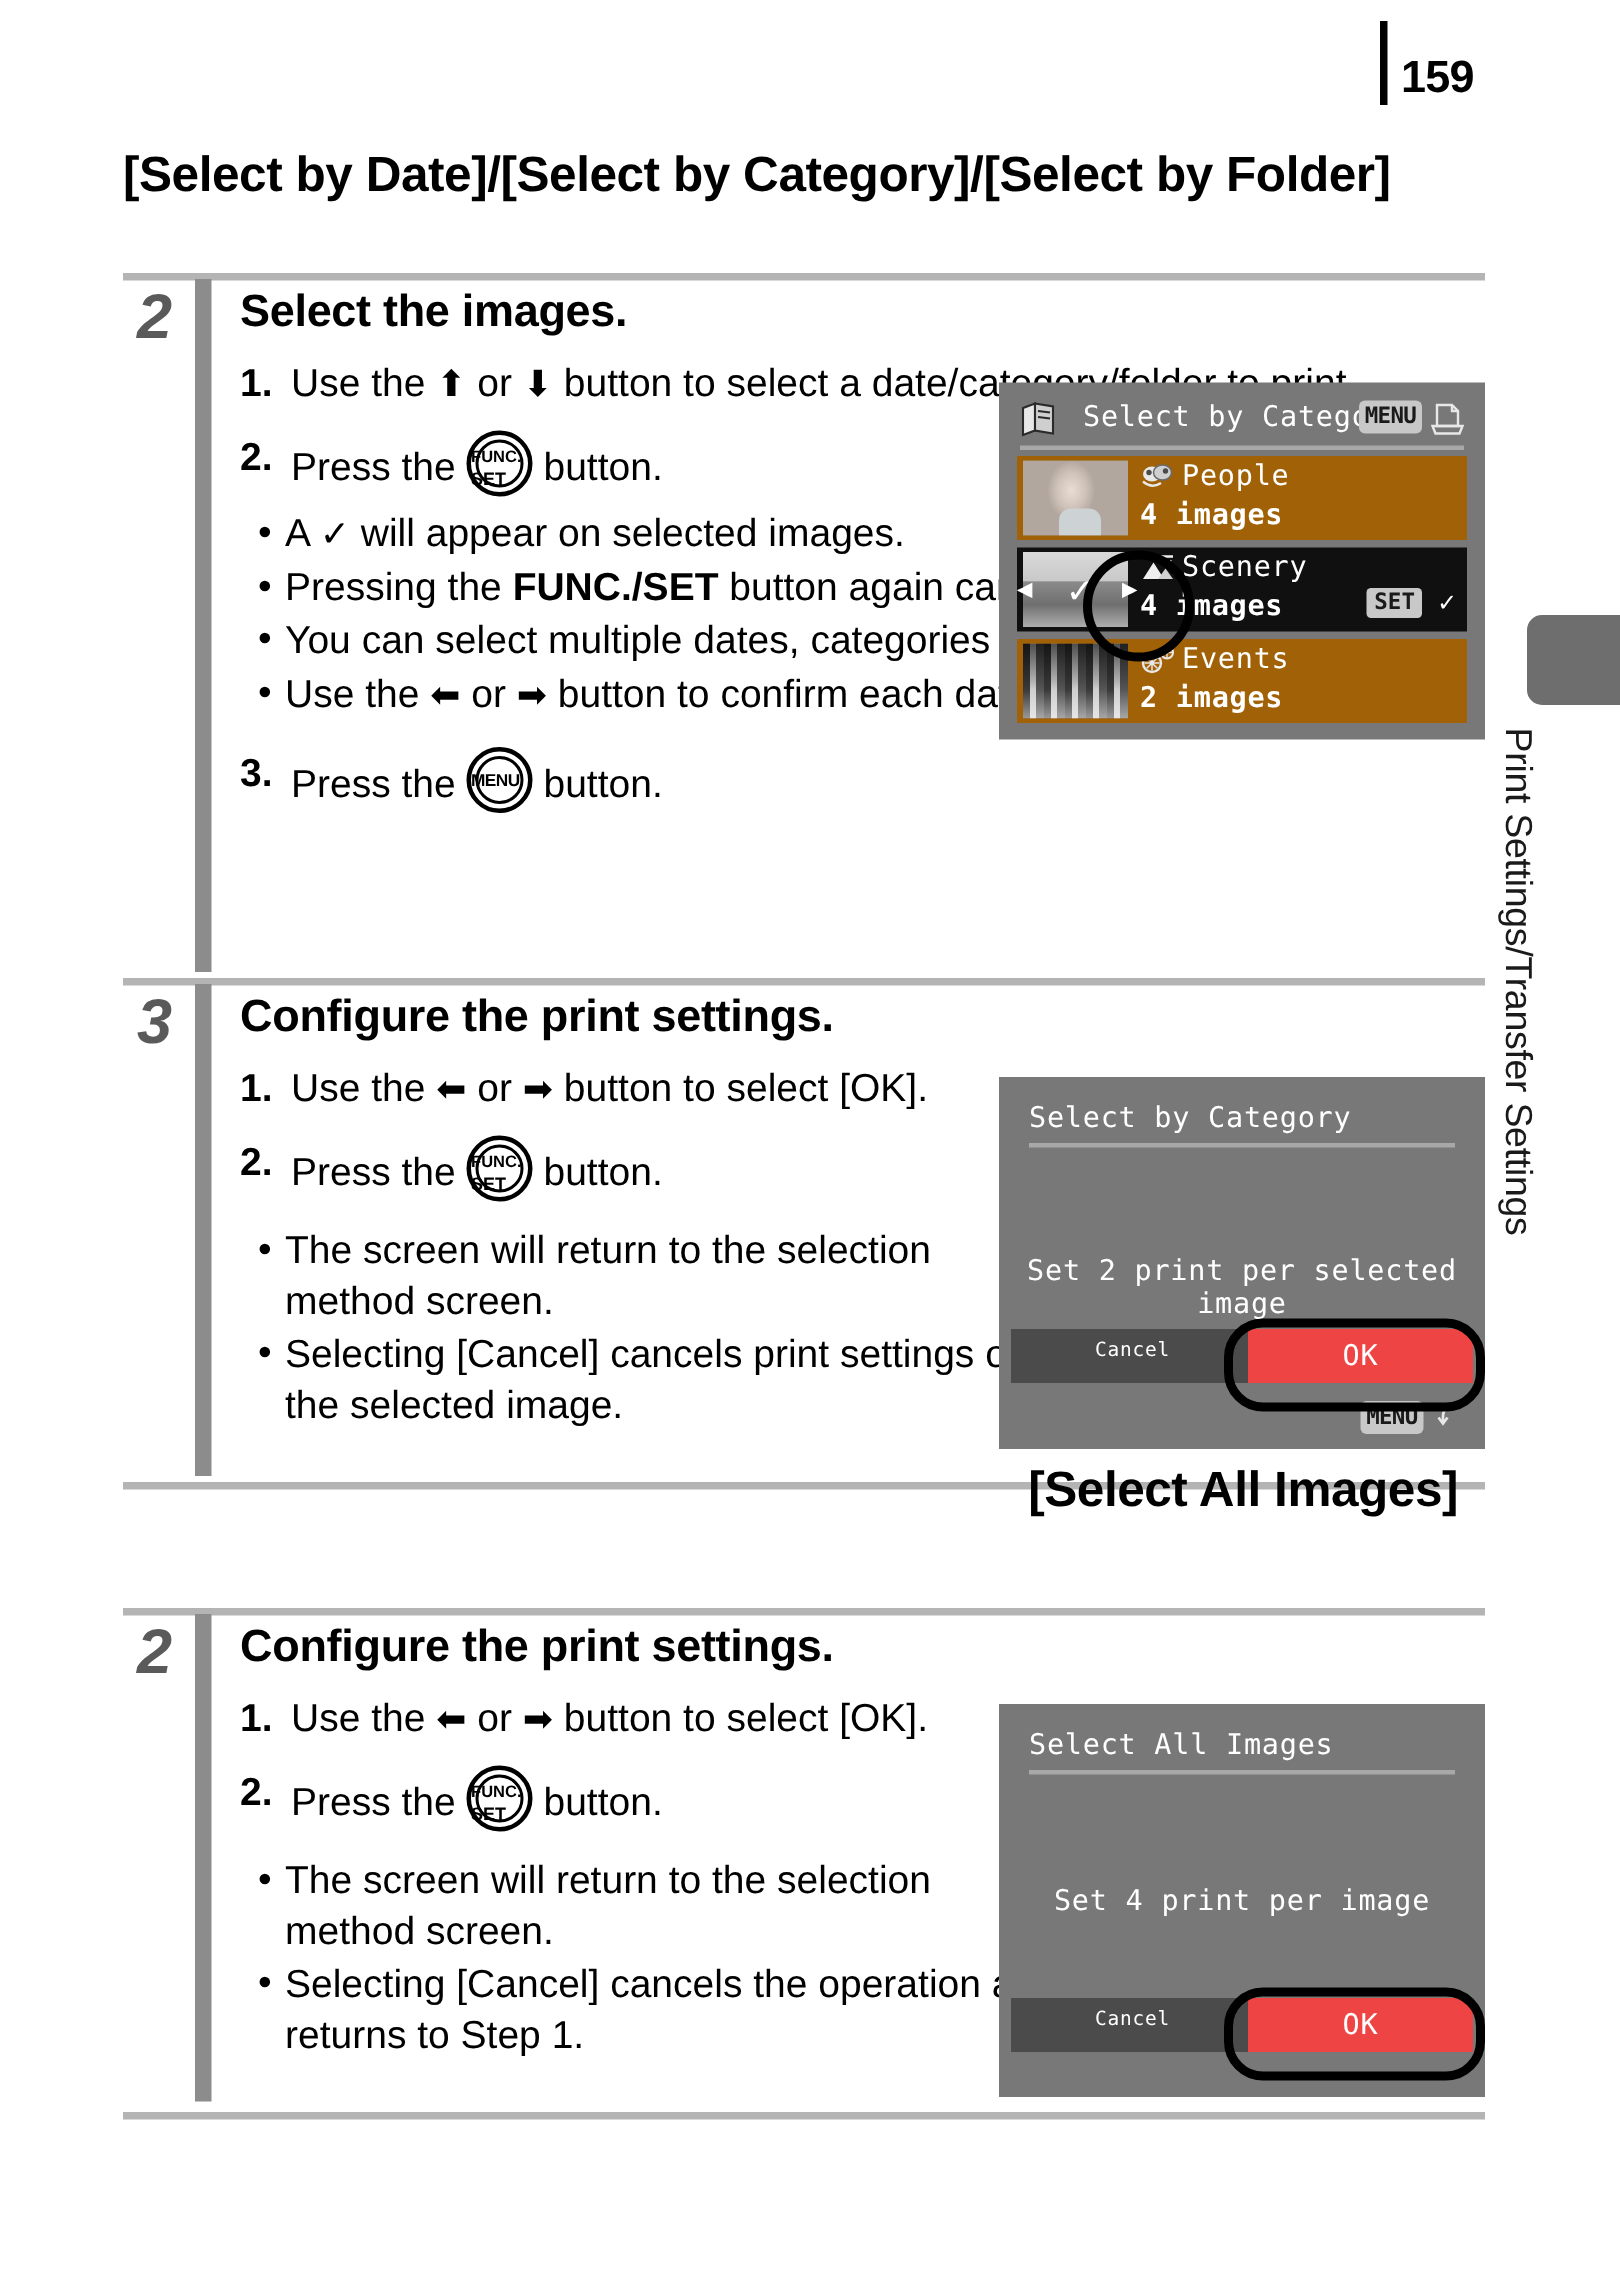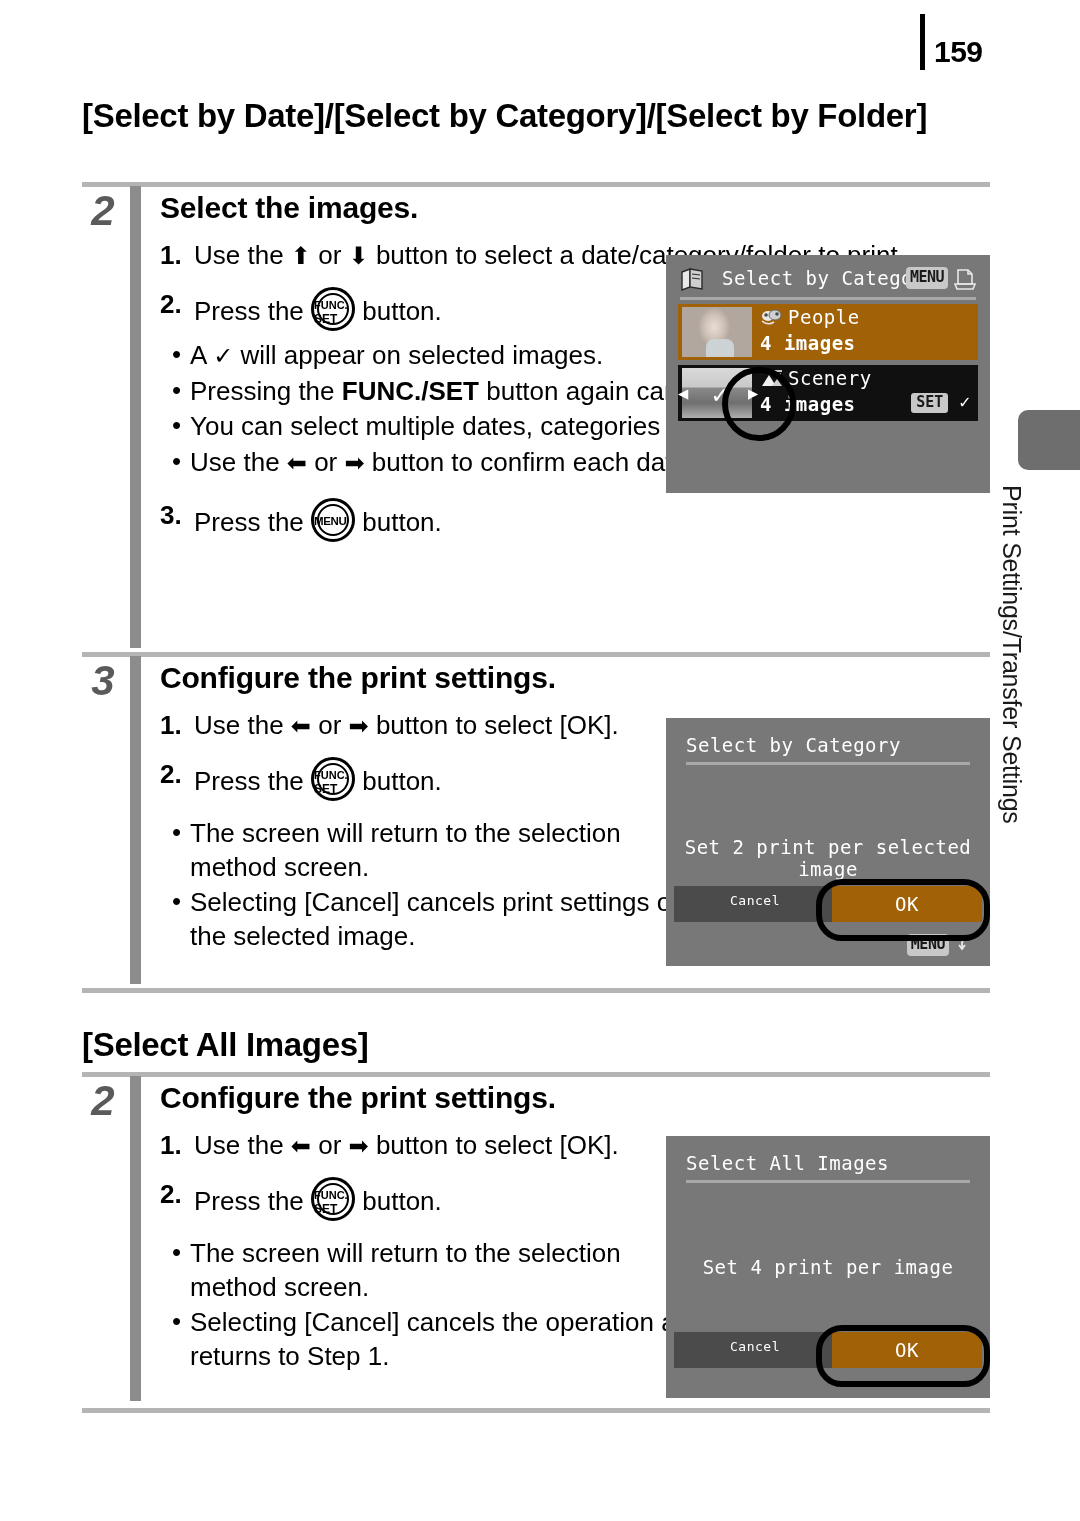--- a/index.html
+++ b/index.html
@@ -50,22 +50,23 @@
     line-height: 1.25;
     letter-spacing: -0.3px;
   }
   #heading-date-category-folder {
     left: 82px;
     top: 95px;
     width: 890px;
   }
   #heading-select-all-images {
     left: 82px;
-    top: 1024px;
+    top: 972px;
     width: 890px;
+    text-align: right;
   }
 
   
   .hrule {
     position: absolute;
     left: 82px;
     width: 908px;
     height: 5px;
     background: #b4b4b4;
   }
@@ -324,21 +325,21 @@
     top: 7px;
     font-size: 13px;
     letter-spacing: 0.5px;
   }
   .dlg-ok-box {
     position: absolute;
     right: 0px;
     top: 0px;
     width: 150px;
     height: 36px;
-    background: #a16207;
+    background: #ef4444;
   }
   .dlg-ok-label {
     position: absolute;
     left: 0; right: 0;
     top: 7px;
     text-align: center;
     font-size: 19px;
     letter-spacing: 0.5px;
   }
   .callout-oval {
@@ -518,20 +519,33 @@
     </svg>
     <div class="cat-name">Scenery</div>
     <div class="cat-count">4 images</div>
     <div class="set-mark">
       <span class="badge-set">SET</span>
       <span>✓</span>
     </div>
     <div style="position:absolute;left:34px;top:16px;color:#ffffff;font-size:26px;line-height:1;">✓</div>
   </div>
 
+  <div class="cat-row">
+    <div class="cat-thumb">
+        <div class="thumb-events"></div>
+      </div>
+    <svg class="cat-icon" viewBox="0 0 24 22">
+      <circle cx="8" cy="13" r="6" fill="none" stroke="#e8e8e8" stroke-width="1.6"></circle>
+      <path d="M3 13 L13 13 M8 8 L8 18 M4.5 9.5 L11.5 16.5 M11.5 9.5 L4.5 16.5" stroke="#e8e8e8" stroke-width="1"></path>
+      <circle cx="18" cy="6" r="4" fill="none" stroke="#e8e8e8" stroke-width="1.4"></circle>
+      <path d="M14 6 L22 6 M18 2 L18 10" stroke="#e8e8e8" stroke-width="0.9"></path>
+    </svg>
+    <div class="cat-name">Events</div>
+    <div class="cat-count">2 images</div>
+  </div>
 </div>
 
 <div class="callout-circle" style="left:722px;top:367px;width:62px;height:62px;"></div>
 
 <div class="hrule" style="top:652px;"></div>
 
 <div class="step-block" style="top:660px;">
   <div class="step-number">3</div>
   <div class="step-bar" style="height:328px;"></div>
   <div class="step-body">

